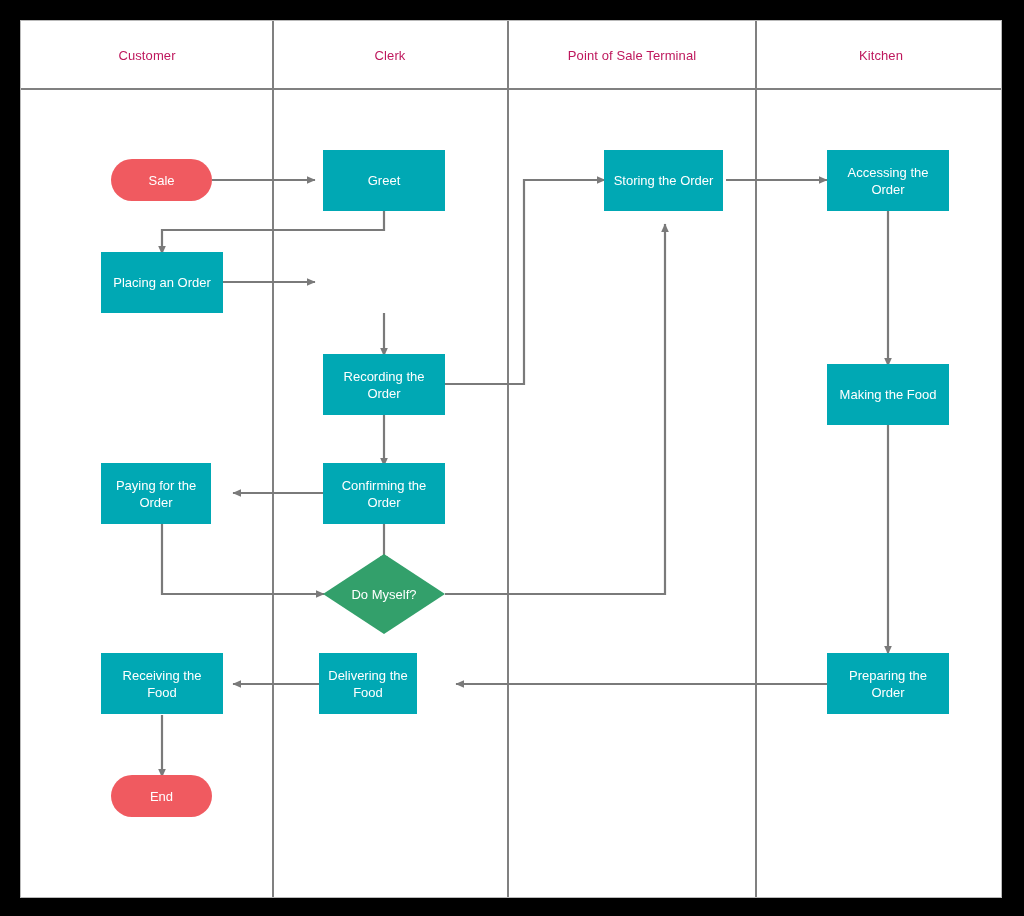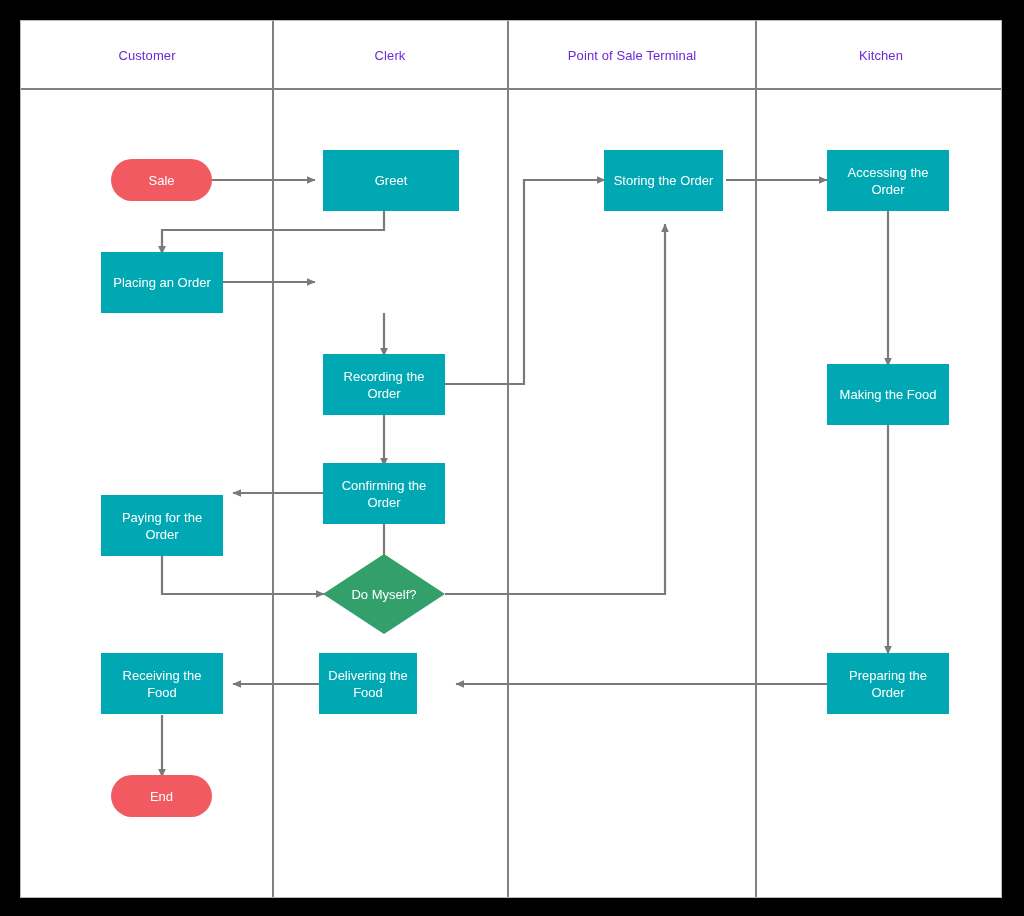--- a/index.html
+++ b/index.html
@@ -34,21 +34,21 @@
     position: absolute;
     left: 0;
     top: 0;
     width: 982px;
     height: 878px;
   }
   .lane-label {
     position: absolute;
     text-align: center;
     font-size: 13px;
-    color: #6d28d9;
+    color: #be185d;
     letter-spacing: 0.1px;
     white-space: nowrap;
     transform: translate(-50%, -50%);
   }
   .node {
     position: absolute;
     display: flex;
     align-items: center;
     justify-content: center;
     text-align: center;
@@ -124,21 +124,21 @@
 
     <div class="lane-label" style="left:126px; top:34px;">Customer</div>
     <div class="lane-label" style="left:369px; top:34px;">Clerk</div>
     <div class="lane-label" style="left:611px; top:34px;">Point of Sale Terminal</div>
     <div class="lane-label" style="left:860px; top:34px;">Kitchen</div>
 
     <div class="node terminator" style="left:90px; top:138px; width:101px; height:42px;">
       <span>Sale</span>
     </div>
 
-    <div class="node process" style="left:302px; top:129px; width:136px; height:61px;">
+    <div class="node process" style="left:302px; top:129px; width:122px; height:61px;">
       <span>Greet</span>
     </div>
 
     <div class="node process" style="left:80px; top:231px; width:122px; height:61px;">
       <span>Placing an Order</span>
     </div>
 
 
     <div class="node process" style="left:302px; top:333px; width:122px; height:61px;">
       <span>Recording the Order</span>
@@ -153,21 +153,21 @@
     </div>
 
     <div class="node process" style="left:806px; top:343px; width:122px; height:61px;">
       <span>Making the Food</span>
     </div>
 
     <div class="node process" style="left:302px; top:442px; width:122px; height:61px;">
       <span>Confirming the Order</span>
     </div>
 
-    <div class="node process" style="left:80px; top:442px; width:122px; height:61px;margin-top:32px;">
+    <div class="node process" style="left:80px; top:442px; width:110px; height:61px;">
       <span>Paying for the Order</span>
     </div>
 
     <div class="node decision" style="left:302px; top:533px; width:122px; height:80px;">
       <span class="decision-shape"></span>
       <span class="decision-text">Do Myself?</span>
     </div>
 
     <div class="node process" style="left:806px; top:632px; width:122px; height:61px;">
       <span>Preparing the Order</span>

